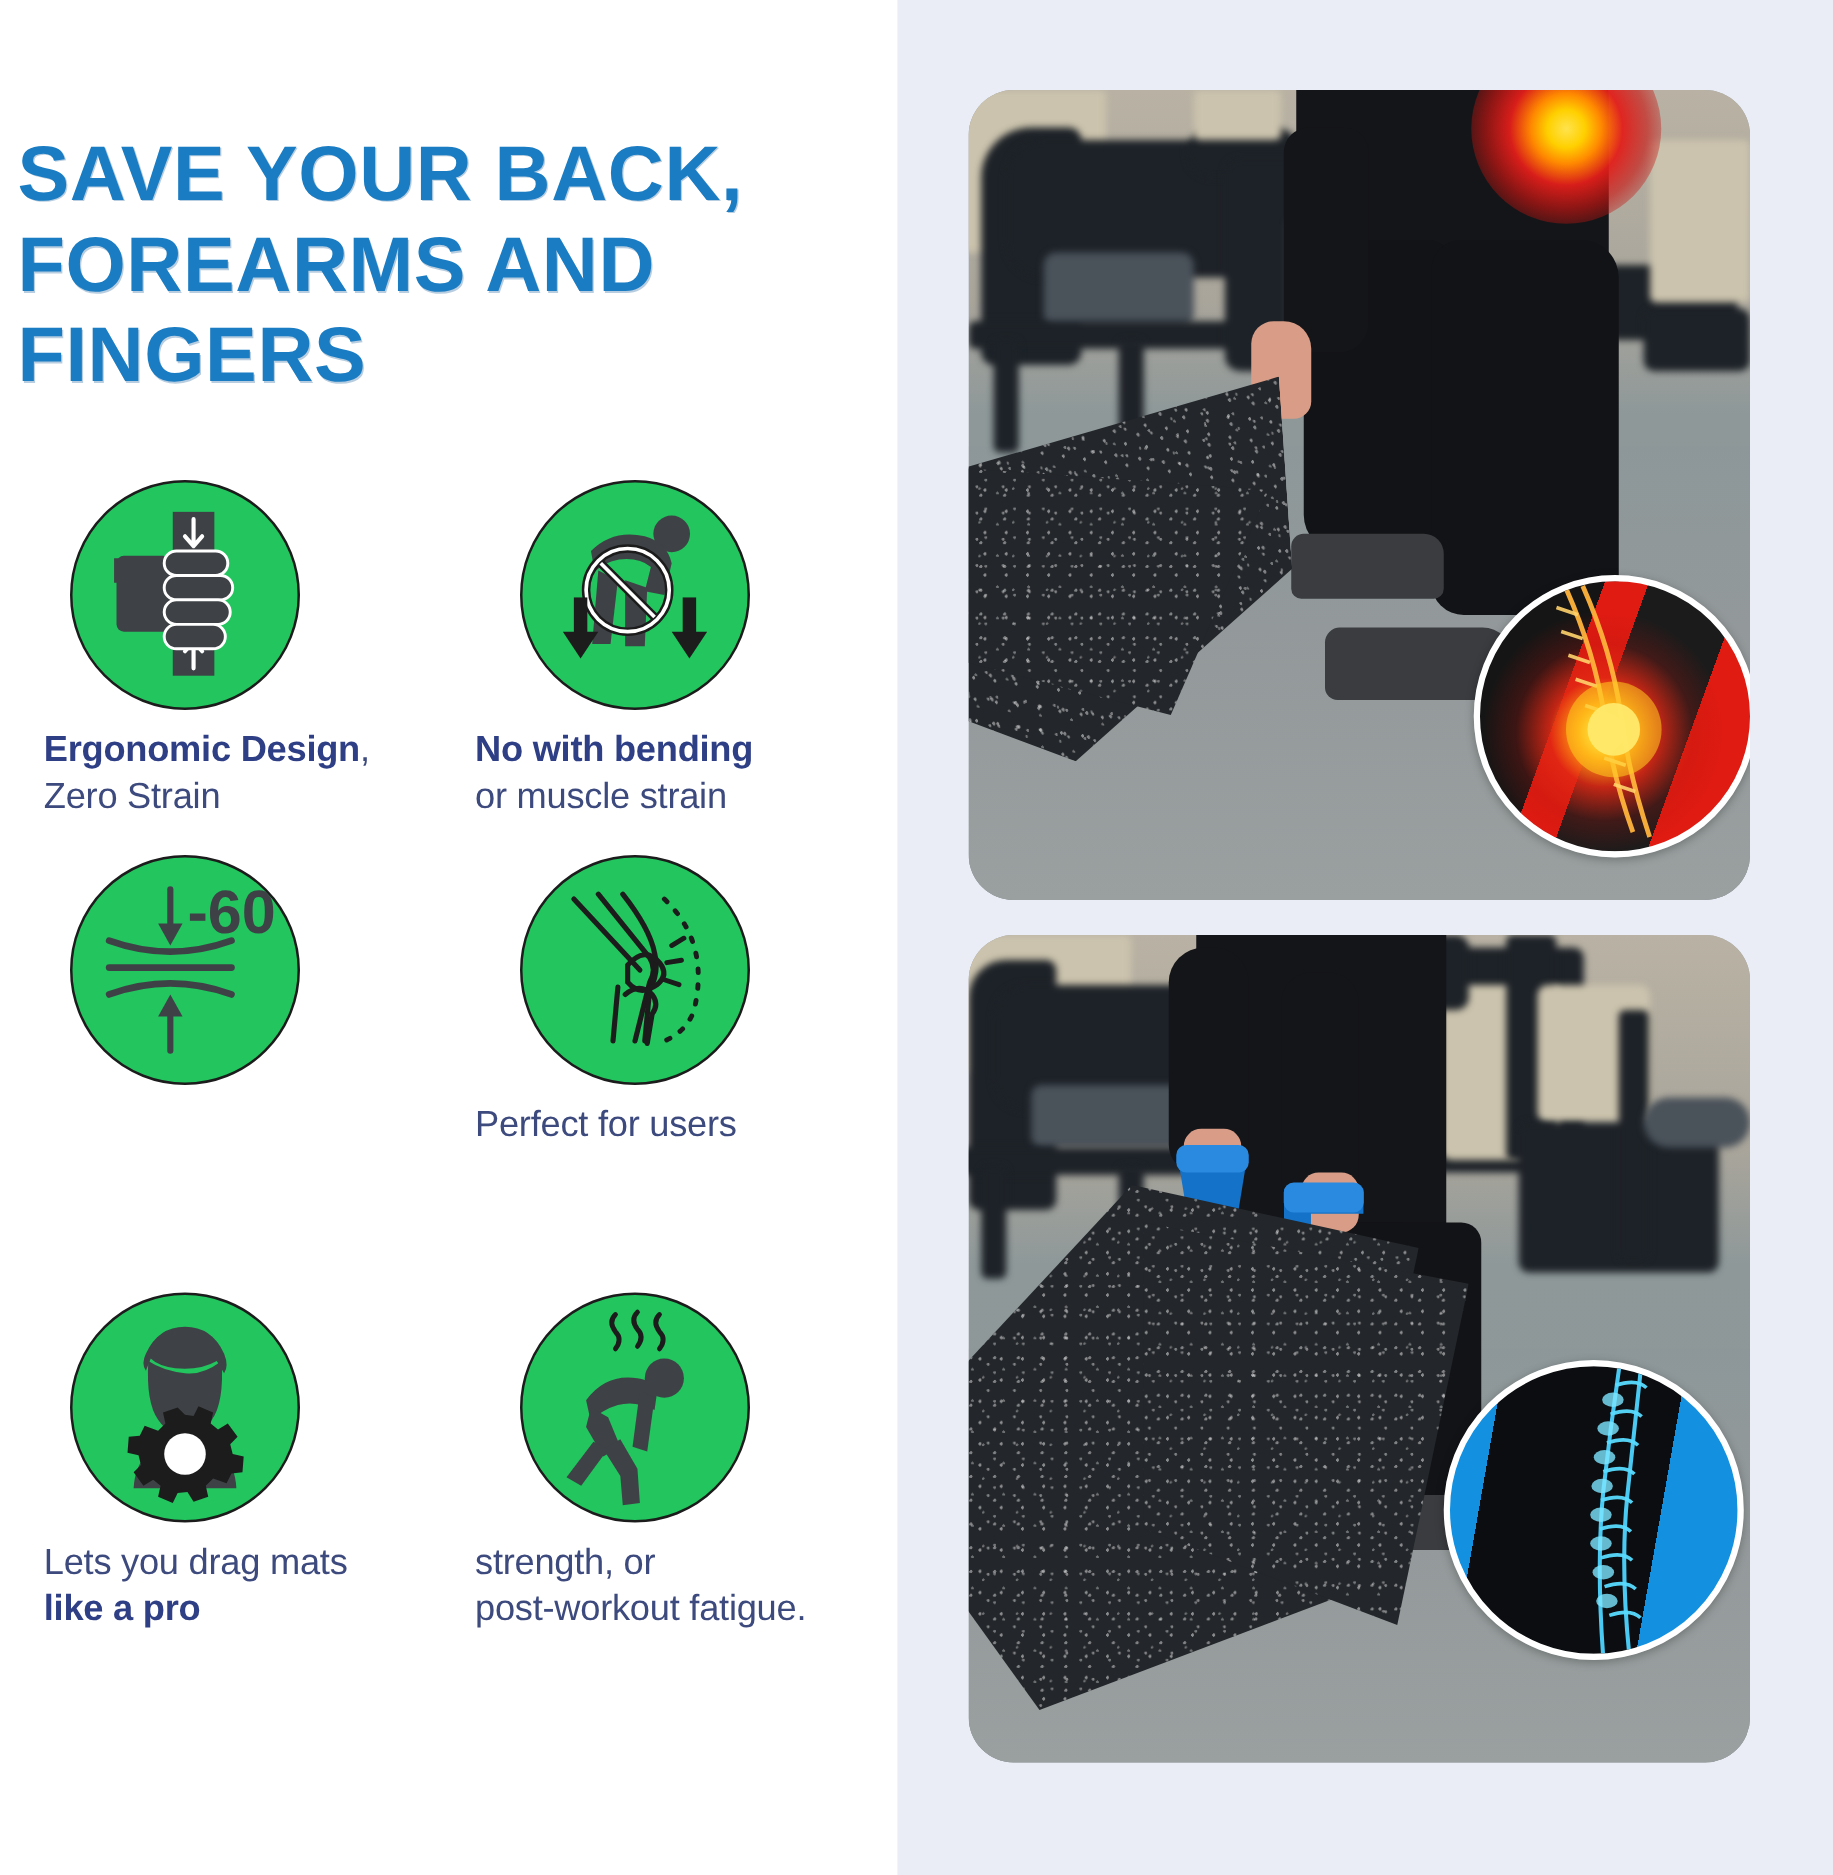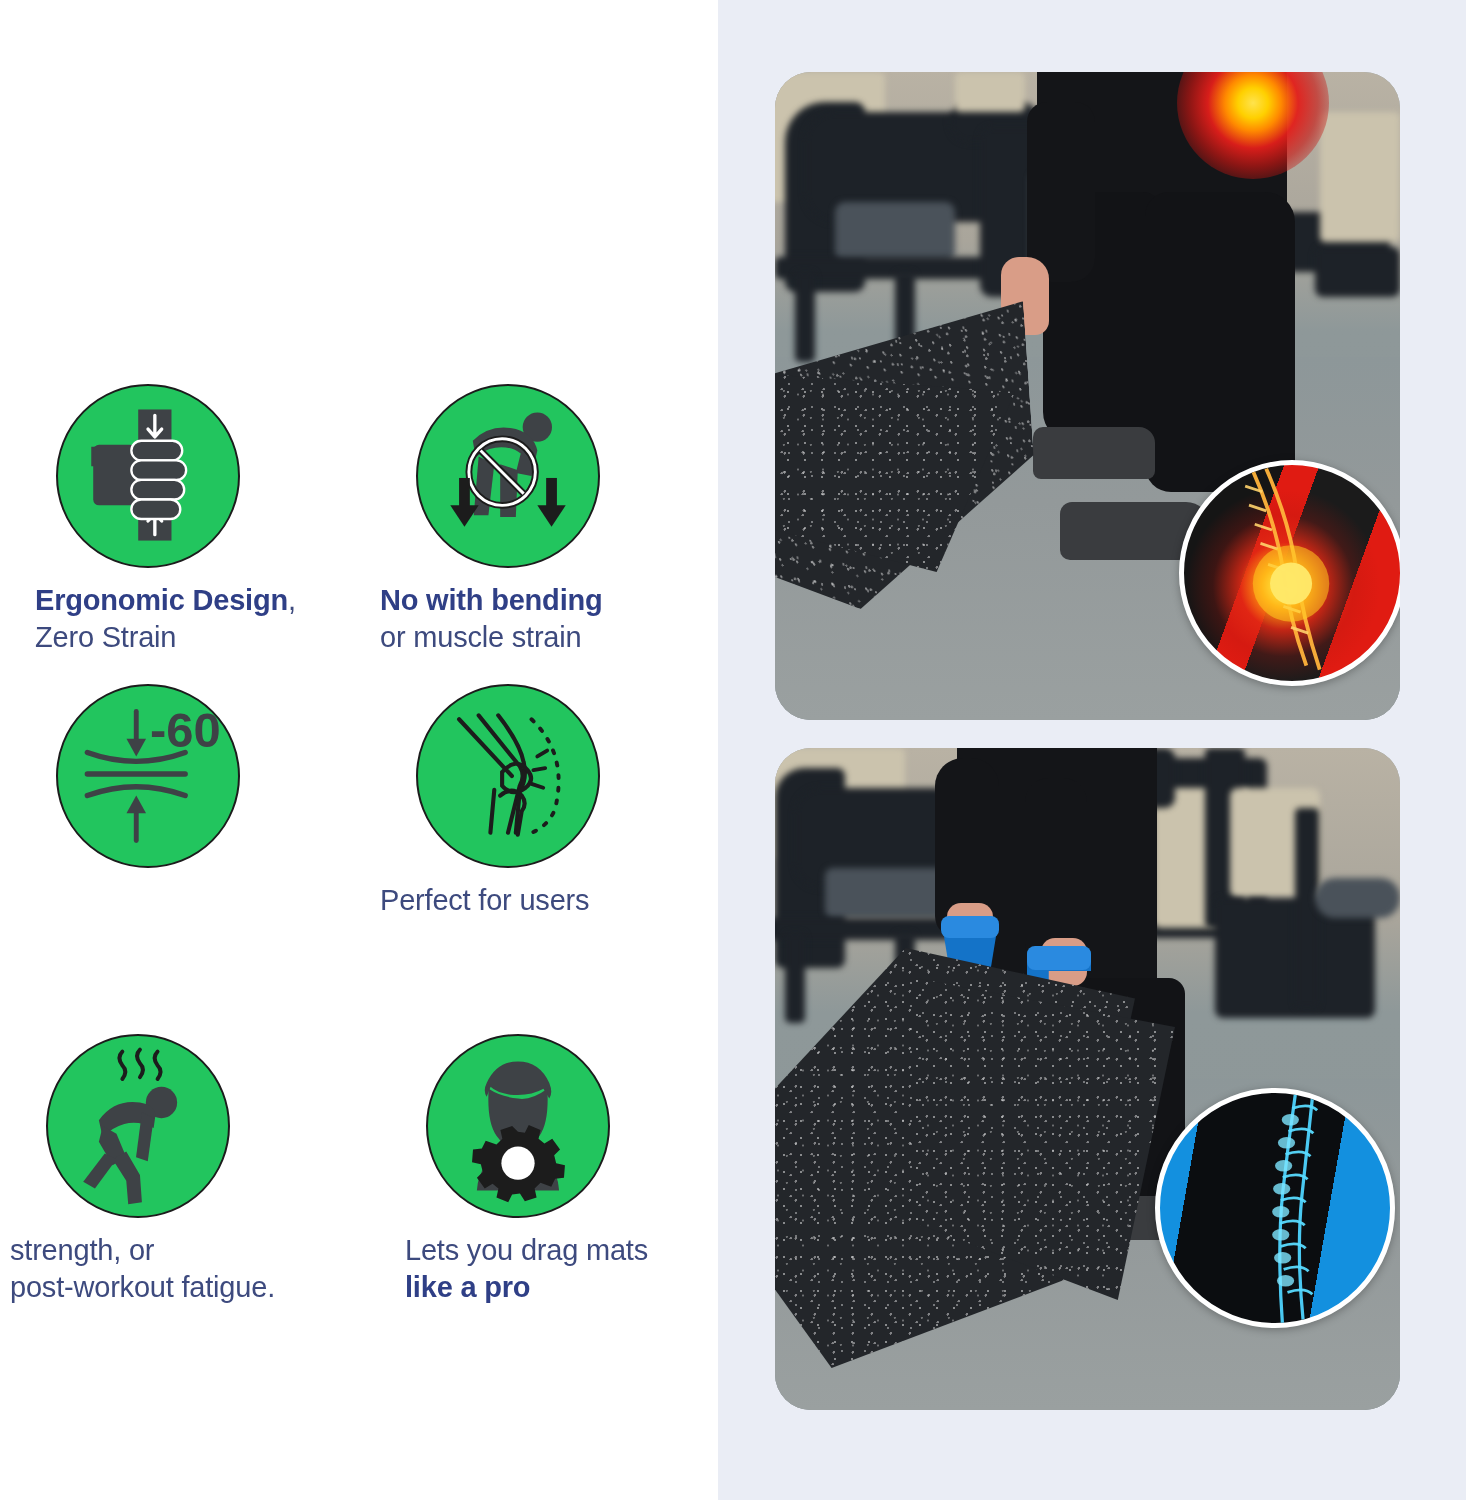--- a/index.html
+++ b/index.html
@@ -212,20 +212,21 @@
     background: #f4f5f9;
   }
 </style>
 </head>
 <body>
 
 <div class="page">
 
   <div class="left-panel">
 
+    <div class="headline">SAVE YOUR BACK, FOREARMS AND FINGERS</div>
 
     <div class="features">
 
       <div class="feature cell-left">
         <div class="icon-circle">
           <svg viewBox="0 0 184 184">
             <rect x="82" y="24" width="34" height="36" fill="#3e4246"></rect>
             <path d="M99 30 L99 52 M99 52 l-7 -8 M99 52 l7 -8" stroke="#ffffff" stroke-width="3.4" fill="none" stroke-linecap="round"></path>
             <rect x="82" y="122" width="34" height="36" fill="#3e4246"></rect>
             <path d="M99 152 L99 130 M99 130 l-7 8 M99 130 l7 8" stroke="#ffffff" stroke-width="3.4" fill="none" stroke-linecap="round"></path>
@@ -305,57 +306,57 @@
               <line x1="116" y1="100" x2="128" y2="104"></line>
               <line x1="122" y1="72" x2="132" y2="66"></line>
             </g>
           </svg>
         </div>
         <div class="caption">
           <span>Perfect for users</span><br>
         </div>
       </div>
 
+      <div class="feature cell-left">
+        <div class="icon-circle">
+          <svg viewBox="0 0 184 184">
+            <path d="M60 48 q10 -22 32 -22 q22 0 32 22 q4 10 0 16 l-6 -10 q-14 8 -34 6 q-14 -2 -20 -8 l-4 10 q-4 -6 0 -14 z" fill="#3e4246"></path>
+            <path d="M62 54 q-2 34 8 48 q10 14 22 14 q12 0 22 -14 q10 -14 8 -48 q-16 12 -30 10 q-18 -2 -30 -10 z" fill="#3e4246"></path>
+            <path d="M50 158 q2 -36 42 -42 q40 6 42 42 z" fill="#3e4246"></path>
+            <g fill="#1c1c1c">
+              <path d="M92 94 l7 1 l4 -8 l12 5 l-2 9 l6 5 l8 -5 l8 11 l-6 6 l2 8 l9 2 l-1 13 l-9 1 l-4 8 l-11 -4 l-6 6 l2 9 l-12 4 l-5 -8 l-8 1 l-4 8 l-12 -5 l2 -9 l-6 -5 l-8 5 l-8 -11 l6 -6 l-2 -8 l-9 -2 l1 -13 l9 -1 l4 -8 l11 4 l6 -6 l-2 -9 l12 -4 z" transform="translate(0,4) scale(1)"></path>
+              <circle cx="92" cy="130" r="17" fill="#ffffff"></circle>
+            </g>
+          </svg>
+        </div>
+        <div class="caption">
+          <span>Lets you drag mats</span><br>
+          <b>like a pro</b>
+        </div>
+      </div>
+
       <div class="feature cell-right">
         <div class="icon-circle">
           <svg viewBox="0 0 184 184">
             <g fill="none" stroke="#1c1c1c" stroke-width="4" stroke-linecap="round">
               <path d="M76 44 q6 -8 0 -14 q-6 -8 0 -14"></path>
               <path d="M94 42 q6 -8 0 -14 q-6 -8 0 -14"></path>
               <path d="M112 44 q6 -8 0 -14 q-6 -8 0 -14"></path>
             </g>
             <circle cx="116" cy="68" r="16" fill="#3e4246"></circle>
             <path d="M52 86 q16 -22 42 -18 q14 2 16 12 l-2 14 q-16 -8 -30 -4 q-14 4 -22 14 z" fill="#3e4246"></path>
             <path d="M96 78 l12 6 l-6 44 l-12 -4 z" fill="#3e4246"></path>
             <path d="M56 92 l14 8 l10 24 l-14 8 l-14 -24 z" fill="#3e4246"></path>
             <path d="M66 126 l14 -8 l14 24 l2 28 l-14 2 l-2 -24 z" fill="#3e4246"></path>
             <path d="M58 120 l12 6 l-22 30 l-12 -7 z" fill="#3e4246"></path>
           </svg>
         </div>
         <div class="caption">
           <span>strength, or</span><br>
           <span>post-workout fatigue.</span>
-        </div>
-      </div>
-
-      <div class="feature cell-left">
-        <div class="icon-circle">
-          <svg viewBox="0 0 184 184">
-            <path d="M60 48 q10 -22 32 -22 q22 0 32 22 q4 10 0 16 l-6 -10 q-14 8 -34 6 q-14 -2 -20 -8 l-4 10 q-4 -6 0 -14 z" fill="#3e4246"></path>
-            <path d="M62 54 q-2 34 8 48 q10 14 22 14 q12 0 22 -14 q10 -14 8 -48 q-16 12 -30 10 q-18 -2 -30 -10 z" fill="#3e4246"></path>
-            <path d="M50 158 q2 -36 42 -42 q40 6 42 42 z" fill="#3e4246"></path>
-            <g fill="#1c1c1c">
-              <path d="M92 94 l7 1 l4 -8 l12 5 l-2 9 l6 5 l8 -5 l8 11 l-6 6 l2 8 l9 2 l-1 13 l-9 1 l-4 8 l-11 -4 l-6 6 l2 9 l-12 4 l-5 -8 l-8 1 l-4 8 l-12 -5 l2 -9 l-6 -5 l-8 5 l-8 -11 l6 -6 l-2 -8 l-9 -2 l1 -13 l9 -1 l4 -8 l11 4 l6 -6 l-2 -9 l12 -4 z" transform="translate(0,4) scale(1)"></path>
-              <circle cx="92" cy="130" r="17" fill="#ffffff"></circle>
-            </g>
-          </svg>
-        </div>
-        <div class="caption">
-          <span>Lets you drag mats</span><br>
-          <b>like a pro</b>
         </div>
       </div>
 
     </div>
   </div>
 
   <div class="divider"></div>
 
   <div class="right-panel">
 

